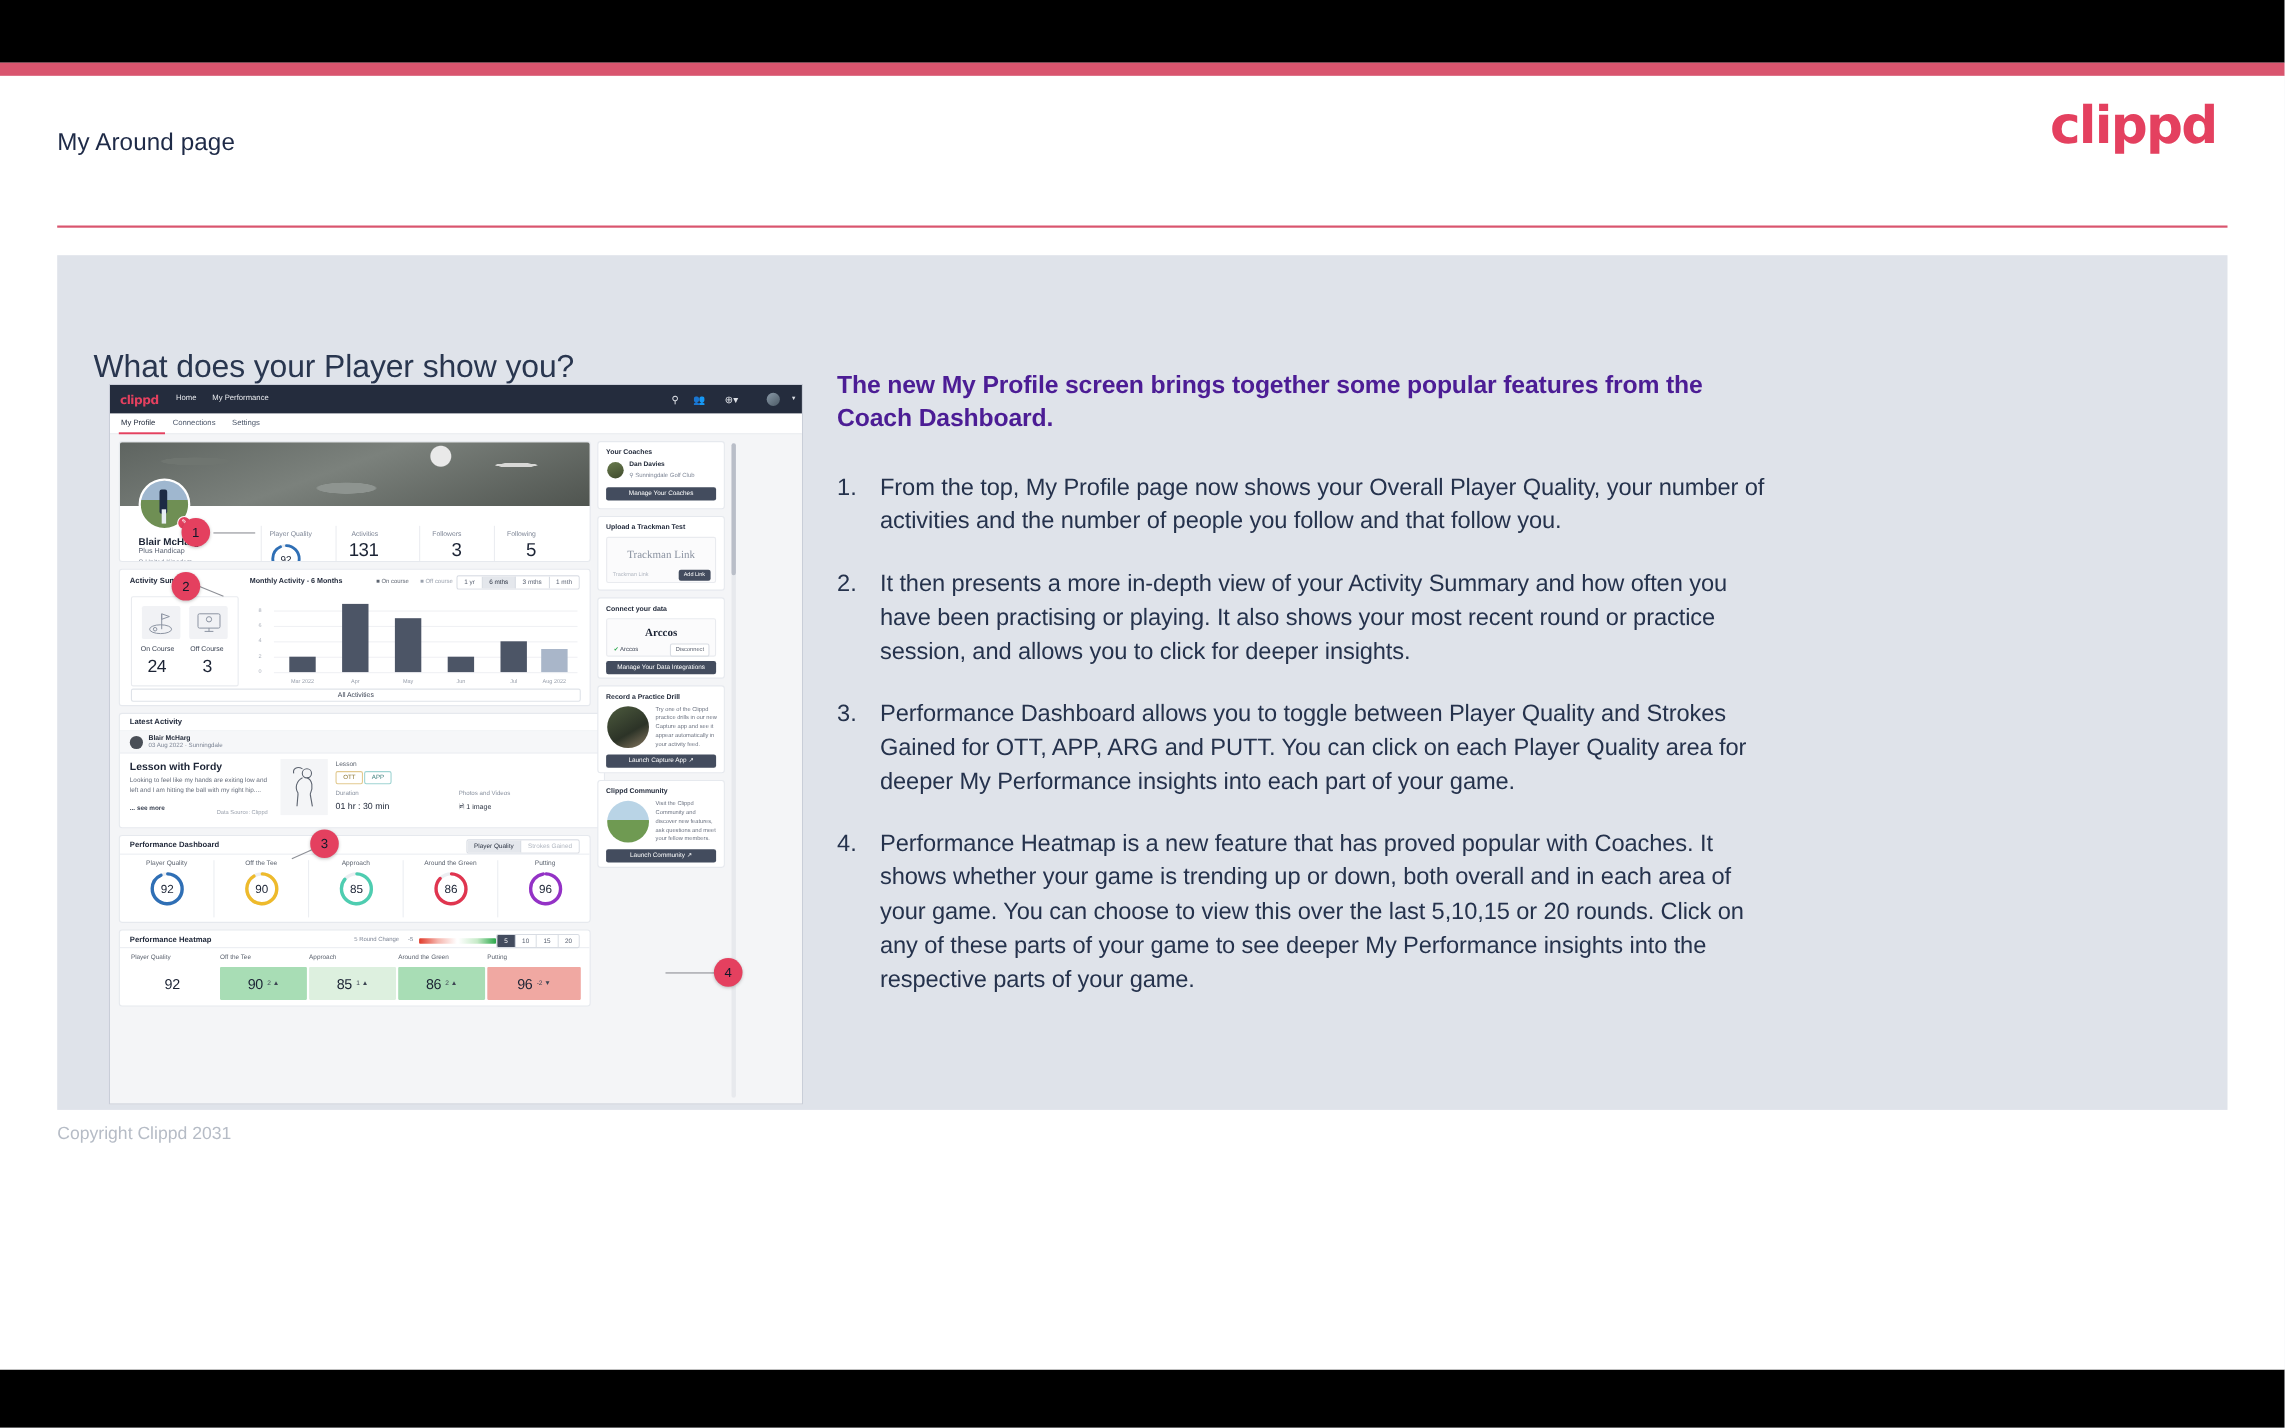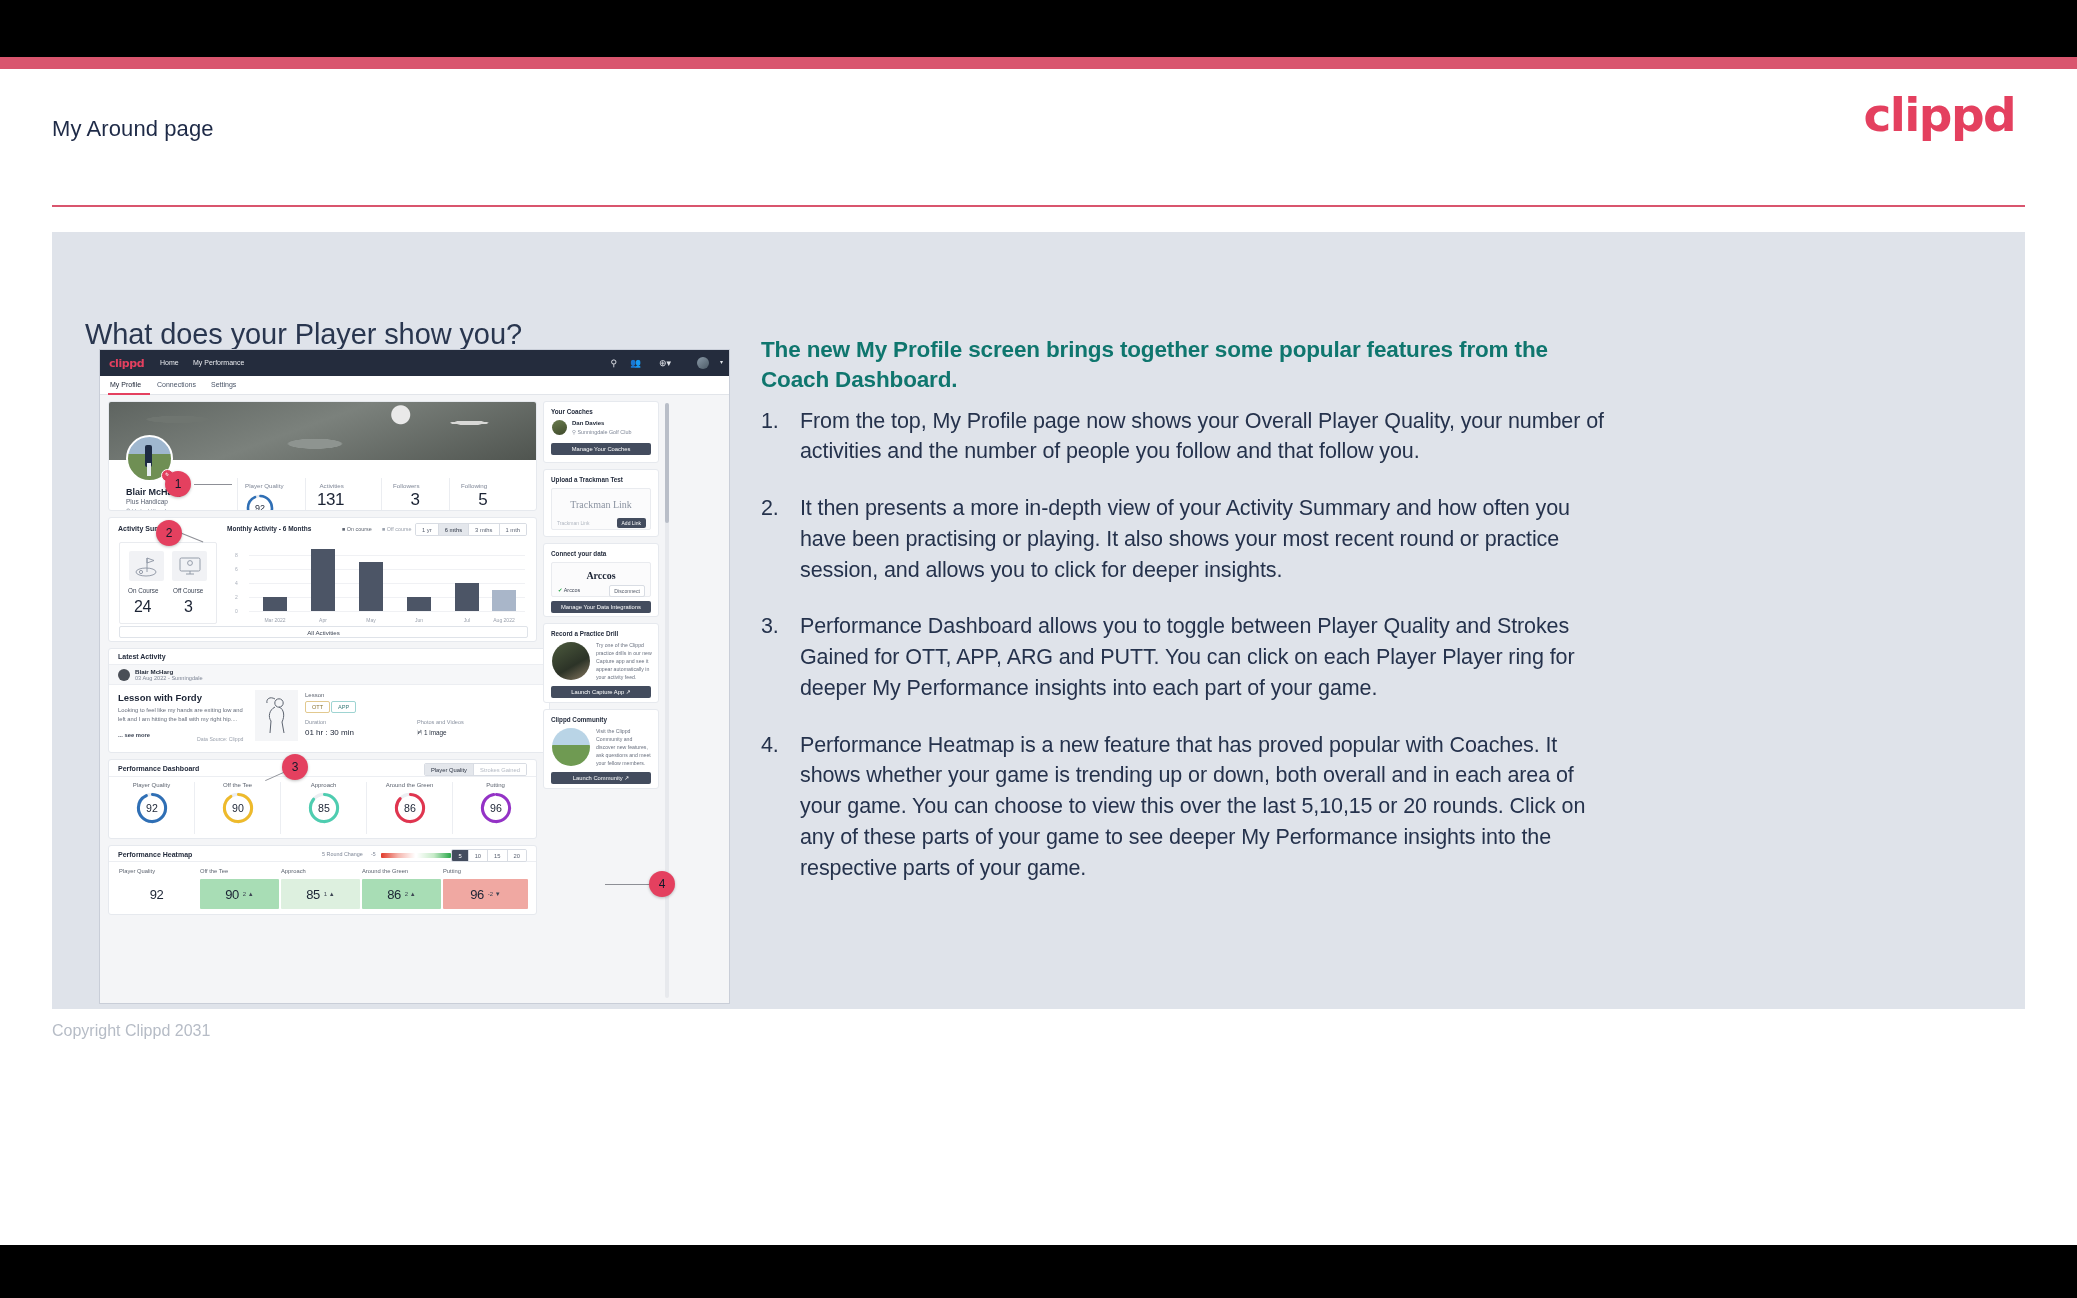--- a/index.html
+++ b/index.html
@@ -49,22 +49,22 @@
     font-size:30px; font-weight:700; color:#1a2847; letter-spacing:-0.2px;
   }
   .title-sub {
     position:absolute; left:33px; top:86px;
     font-size:29px; font-weight:400; color:#29364f; letter-spacing:-0.1px;
   }
 
   
   .rtext { position:absolute; left:709px; top:103px; width:845px; }
   .rtext h3 {
-    font-size:22.5px; font-weight:700; color:#0f766e; line-height:1.35;
-    margin-bottom:10px; letter-spacing:-0.15px;
+    font-size:22.5px; font-weight:700; color:#4c1d95; line-height:1.35;
+    margin-bottom:32px; letter-spacing:-0.15px;
   }
   .rlist { list-style:none; }
   .rlist li {
     display:flex; gap:15px; margin-bottom:26px;
     font-size:21.5px; color:#25324c; line-height:1.43; letter-spacing:-0.1px;
   }
   .rlist .num { width:24px; flex:0 0 24px; }
   .rlist .txt { flex:1 1 auto; }
 
   
@@ -233,21 +233,21 @@
         <li>
           <span class="num">1.</span>
           <span class="txt">From the top, My Profile page now shows your Overall Player Quality, your number of activities and the number of people you follow and that follow you.</span>
         </li>
         <li>
           <span class="num">2.</span>
           <span class="txt">It then presents a more in-depth view of your Activity Summary and how often you have been practising or playing. It also shows your most recent round or practice session, and allows you to click for deeper insights.</span>
         </li>
         <li>
           <span class="num">3.</span>
-          <span class="txt">Performance Dashboard allows you to toggle between Player Quality and Strokes Gained for OTT, APP, ARG and PUTT. You can click on each Player Player ring for deeper My Performance insights into each part of your game.</span>
+          <span class="txt">Performance Dashboard allows you to toggle between Player Quality and Strokes Gained for OTT, APP, ARG and PUTT. You can click on each Player Quality area for deeper My Performance insights into each part of your game.</span>
         </li>
         <li>
           <span class="num">4.</span>
           <span class="txt">Performance Heatmap is a new feature that has proved popular with Coaches. It shows whether your game is trending up or down, both overall and in each area of your game. You can choose to view this over the last 5,10,15 or 20 rounds. Click on any of these parts of your game to see deeper My Performance insights into the respective parts of your game.</span>
         </li>
       </ul>
     </div>
 
     <div class="shot">
 

